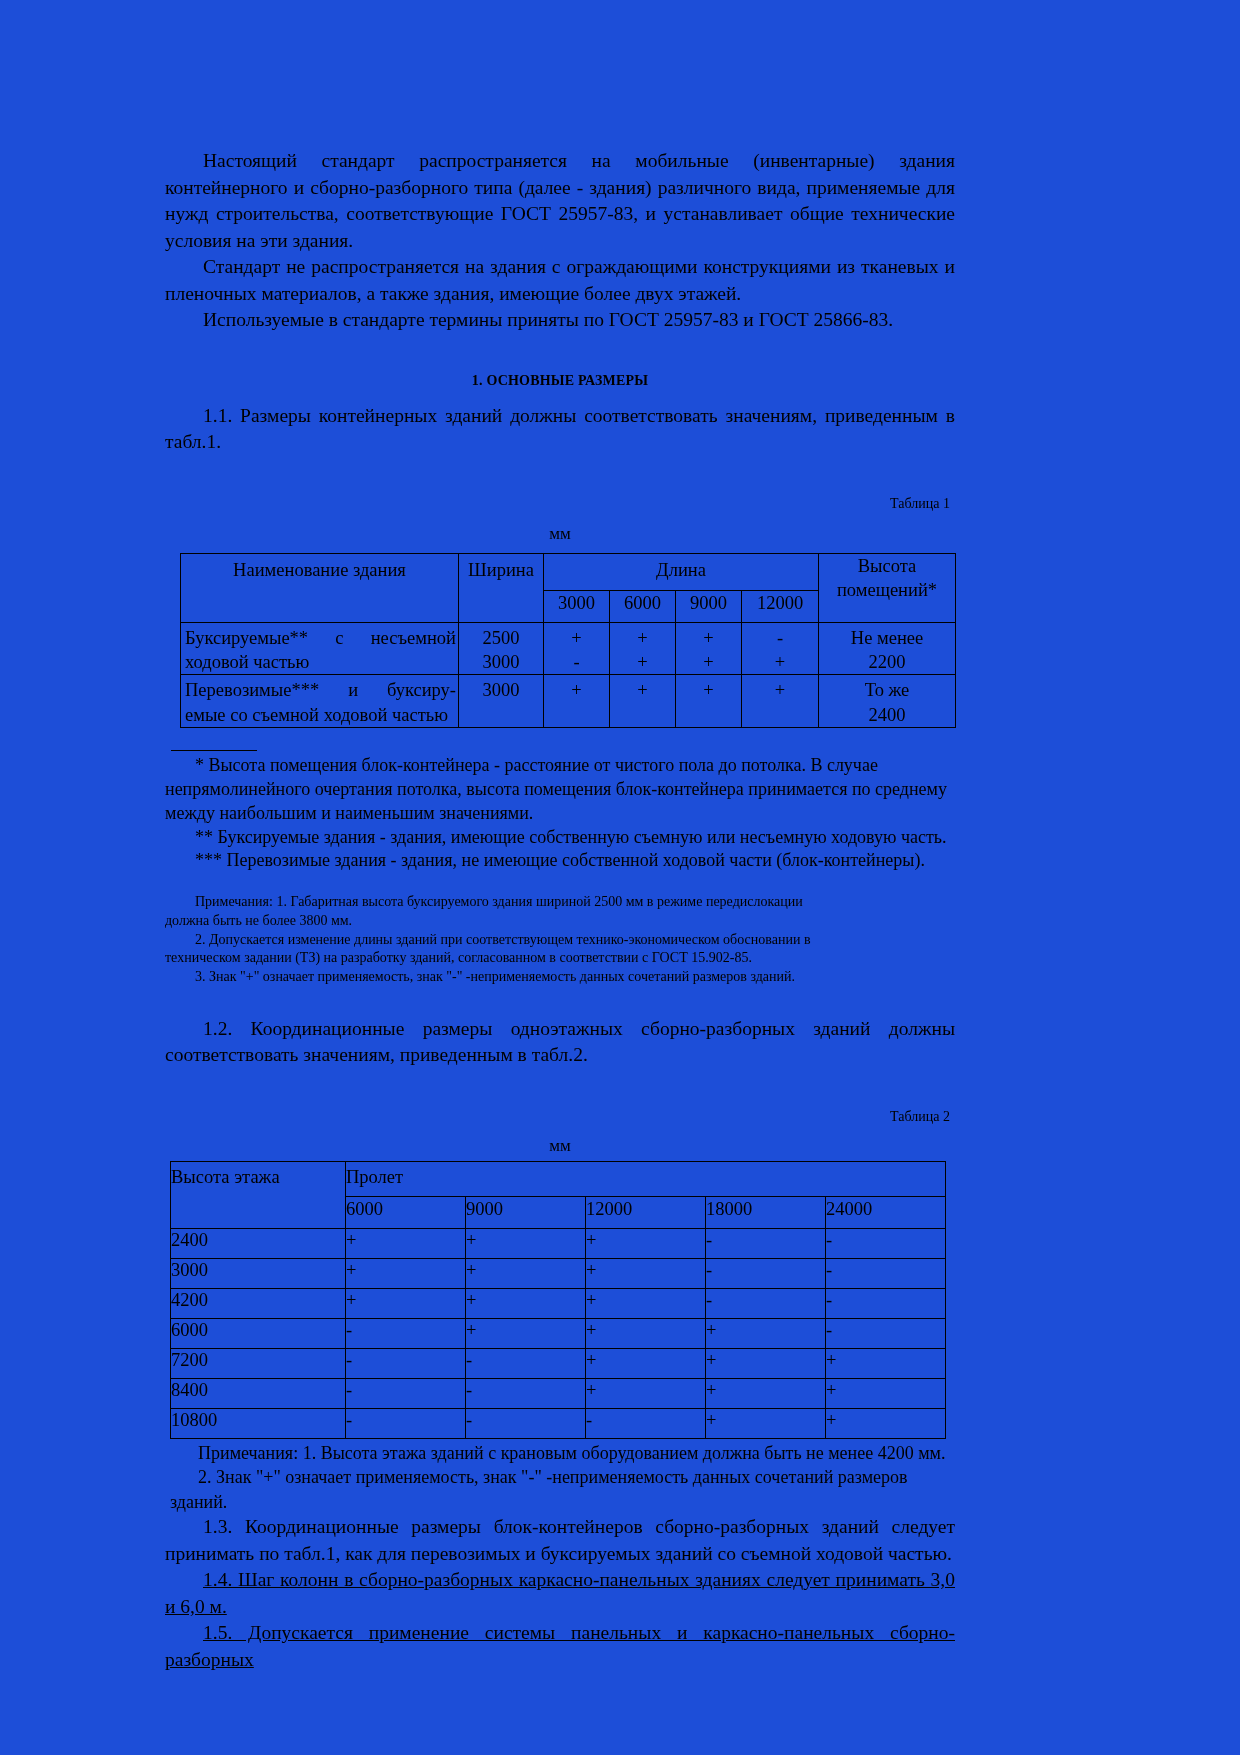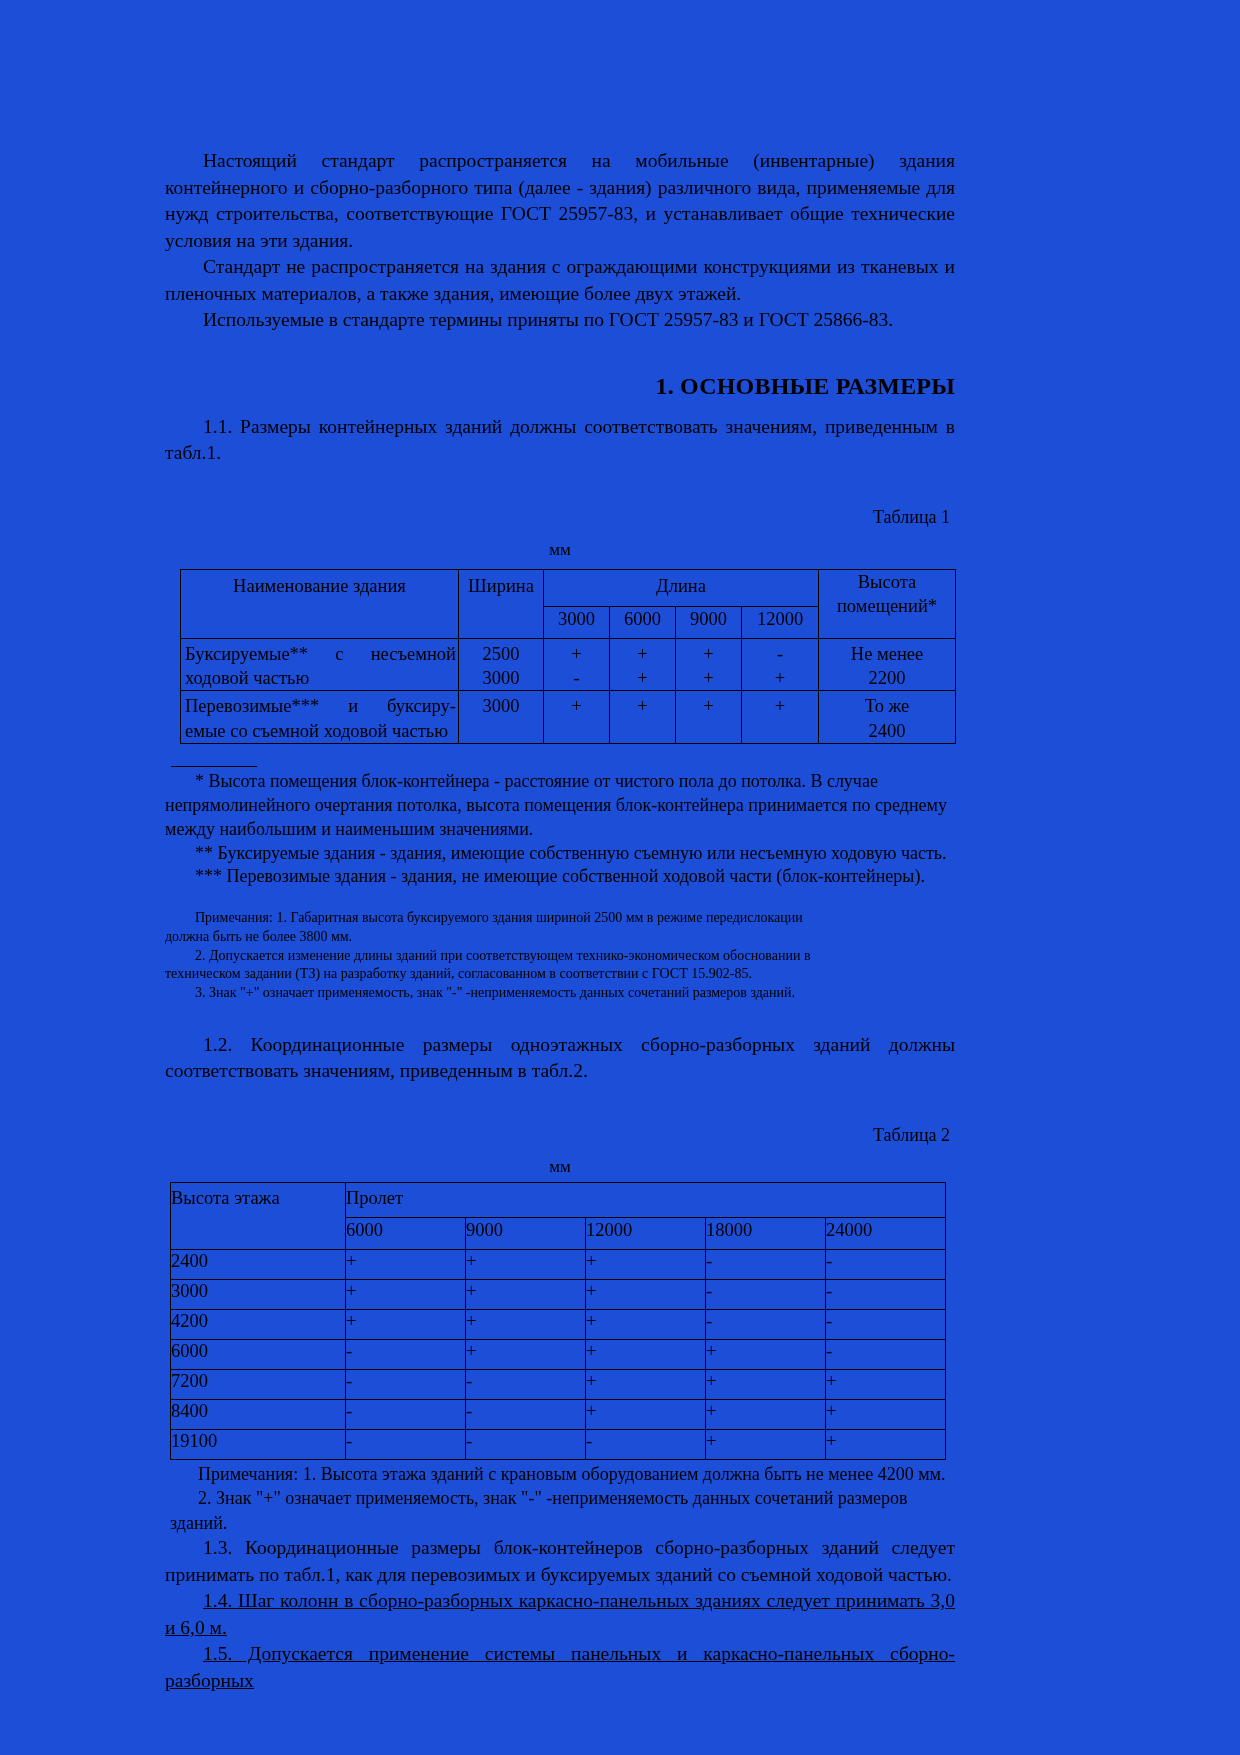--- a/index.html
+++ b/index.html
@@ -30,28 +30,28 @@
     font-size: 19.5px;
     line-height: 1.36;
     text-align: justify;
     text-indent: 38px;
     hyphens: none;
   }
   .gap-par { margin-top: 19px; }
 
   h2.section-title {
     margin: 39px 0 0 0;
-    font-size: 24px;
+    font-size: 14px;
     font-weight: bold;
-    text-align: right;
+    text-align: center;
     letter-spacing: 0.2px;
   }
 
   .table-caption {
-    font-size: 18px;
+    font-size: 14px;
     text-align: right;
     margin-top: 40px;
     margin-bottom: 0;
     padding-right: 5px;
   }
   .unit-label {
     font-size: 17px;
     text-align: center;
     margin-top: 12px;
     margin-bottom: 9px;
@@ -323,21 +323,21 @@
         </tr>
         <tr>
           <td class="datacell">8400</td>
           <td class="datacell">-</td>
           <td class="datacell">-</td>
           <td class="datacell">+</td>
           <td class="datacell">+</td>
           <td class="datacell">+</td>
         </tr>
         <tr>
-          <td class="datacell">19100</td>
+          <td class="datacell">10800</td>
           <td class="datacell">-</td>
           <td class="datacell">-</td>
           <td class="datacell">-</td>
           <td class="datacell">+</td>
           <td class="datacell">+</td>
         </tr>
       </tbody>
     </table>
 
     <div class="t2-notes">

